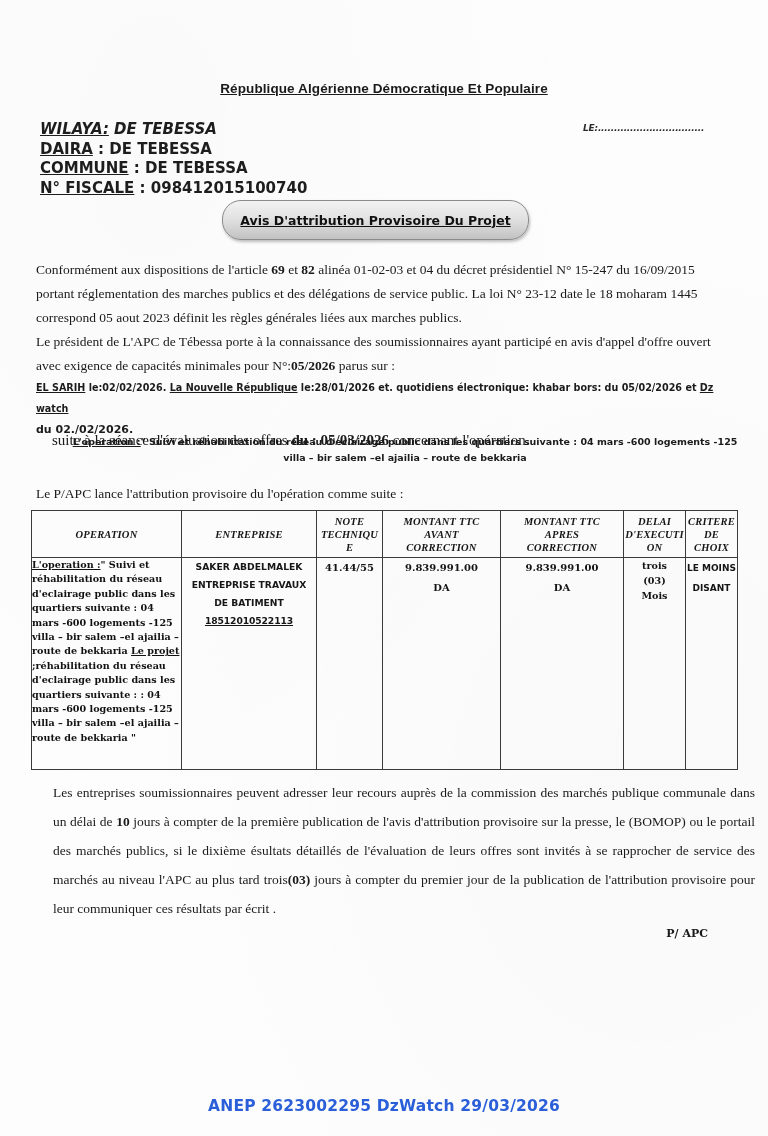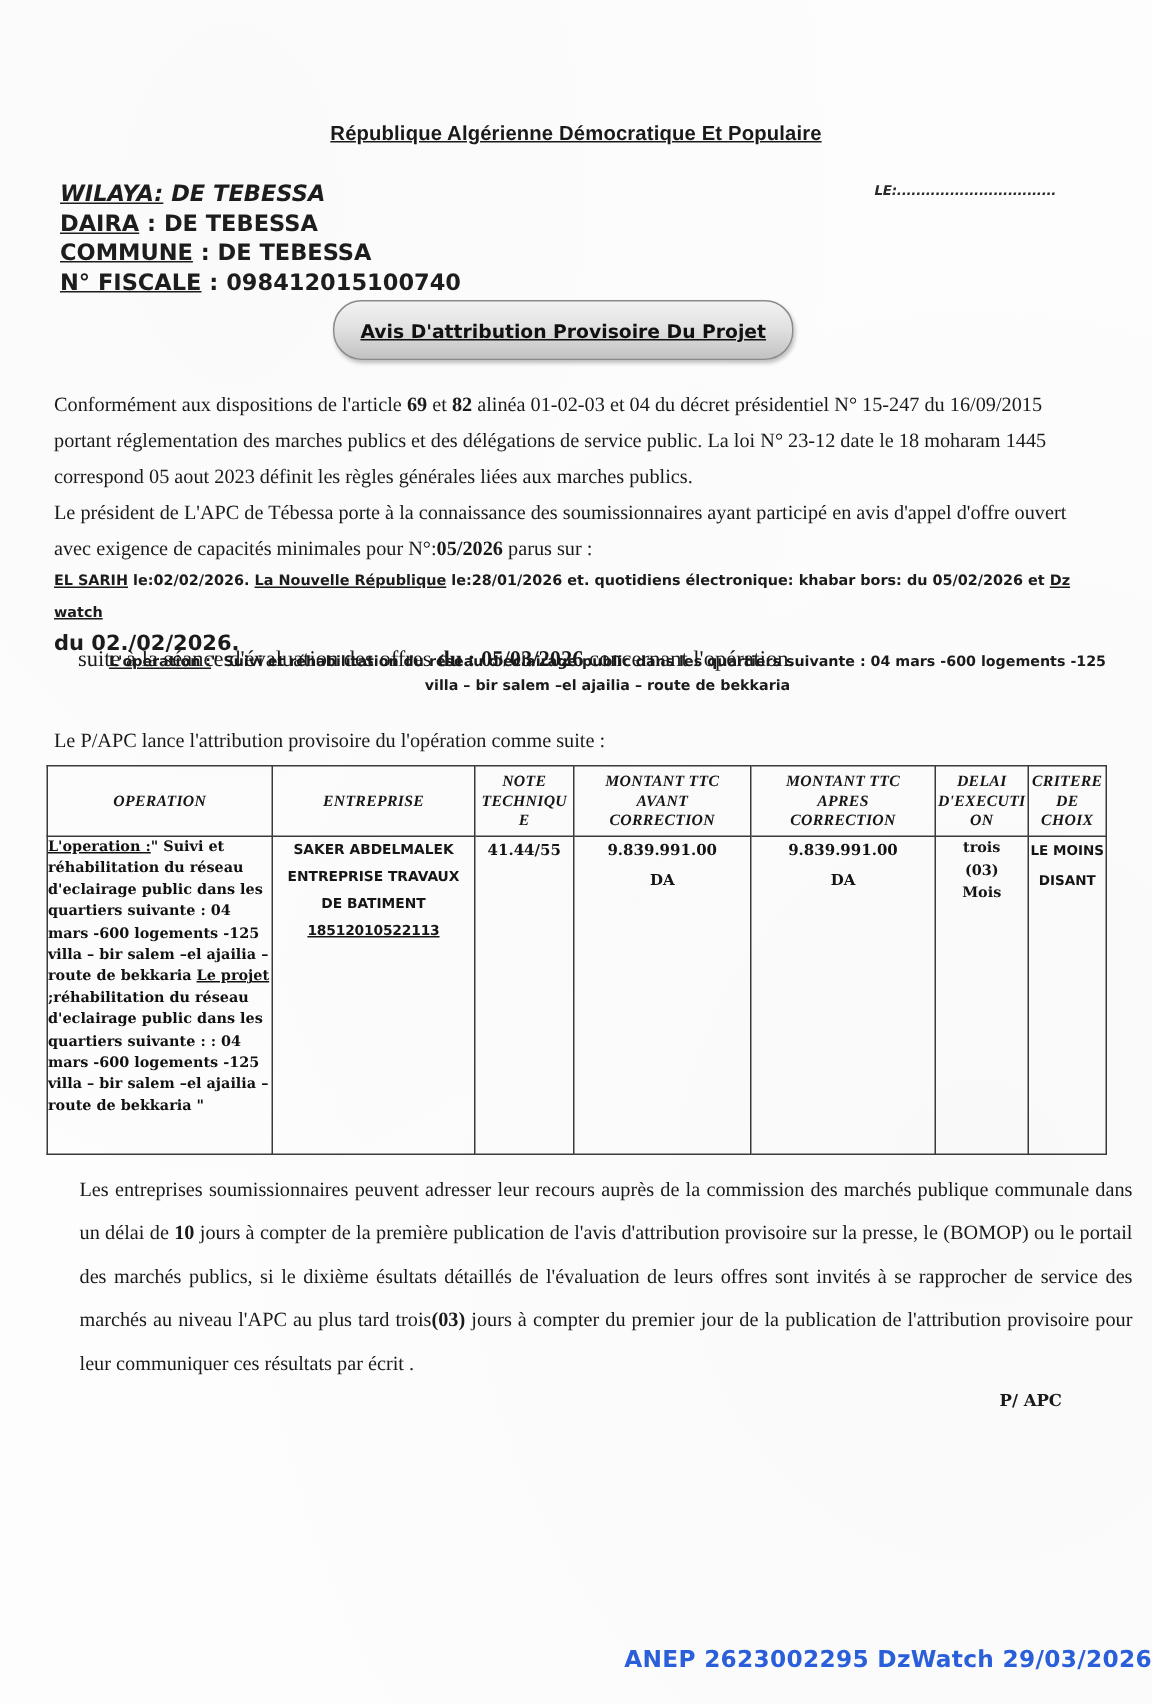--- a/index.html
+++ b/index.html
@@ -112,21 +112,21 @@
     position: absolute;
     left: 36px;
     top: 377px;
     width: 706px;
     font-family: "DejaVu Sans", sans-serif;
     font-size: 9.6px;
     font-weight: bold;
     line-height: 21px;
     color: #1b1b1b;
   }
-  .press .small { font-size: 14px; }
+  .press .small { font-size: 11px; }
 
   .p-suite {
     position: absolute;
     left: 52px;
     top: 429px;
     width: 690px;
     font-size: 15px;
     line-height: 22px;
   }
 
@@ -396,15 +396,15 @@
       </tbody>
     </table>
   </div>
 
   <div class="p-closing">
     <span>  Les entreprises soumissionnaires peuvent adresser leur recours auprès de la commission des marchés publique communale dans un délai de </span><span class="b">10</span><span> jours à compter  de la première publication de l'avis d'attribution provisoire sur la presse, le (BOMOP) ou le portail des marchés publics, si le dixième ésultats détaillés de l'évaluation de leurs offres sont invités à se rapprocher de service des marchés au niveau l'APC au plus tard trois</span><span class="b">(03)</span><span> jours à compter du premier jour de la publication de l'attribution provisoire pour leur communiquer ces résultats par écrit .</span>
   </div>
 
   <div class="signature">P/ APC</div>
 
-  <div class="anep-footer" style="color: rgb(43, 95, 217); text-align: right;">ANEP 2623002295 DzWatch 29/03/2026</div>
+  <div class="anep-footer" style="color: rgb(43, 95, 217);">ANEP 2623002295 DzWatch 29/03/2026</div>
 
 </div>
 
 </body></html>

